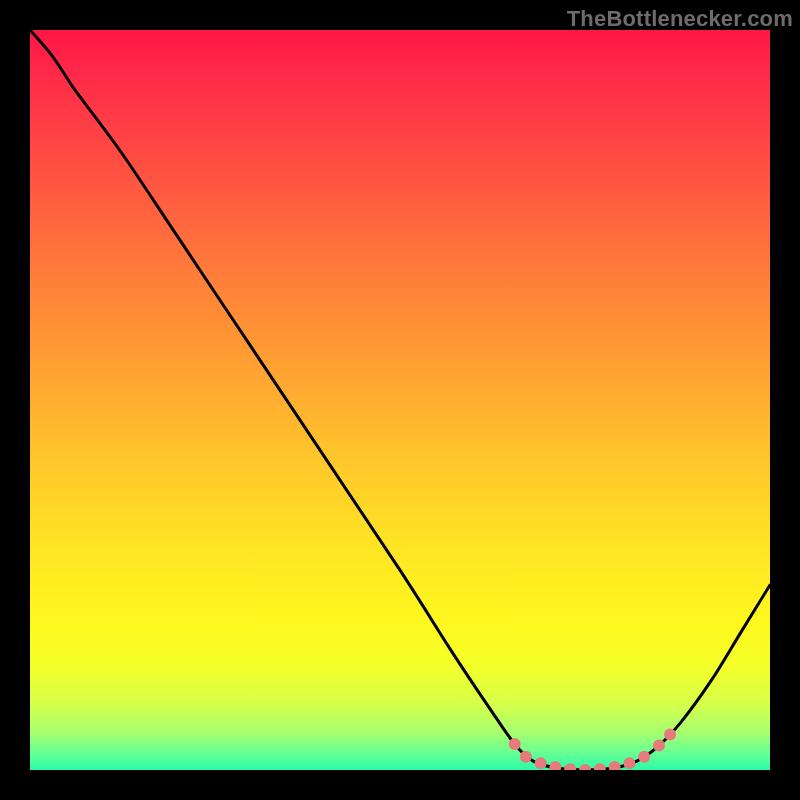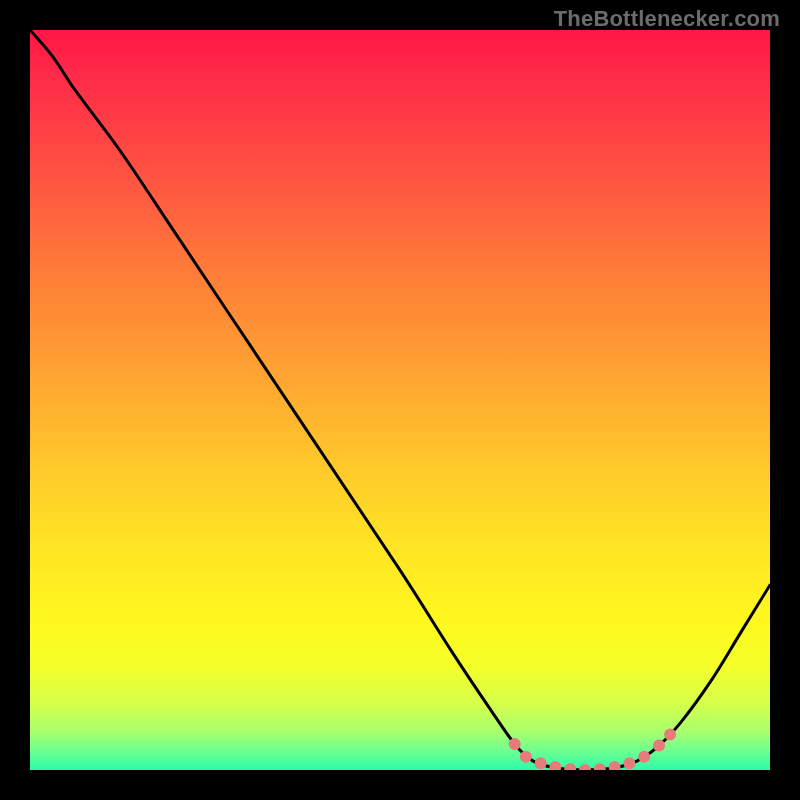--- a/index.html
+++ b/index.html
@@ -13,21 +13,21 @@
   .frame {
     position: absolute;
     top: 0;
     left: 0;
     width: 800px;
     height: 800px;
   }
   .watermark {
     position: absolute;
     top: 6px;
-    right: 20px;
+    right: 7px;
     font-family: Arial, Helvetica, sans-serif;
     font-size: 22px;
     font-weight: 600;
     color: #6c6c6c;
     letter-spacing: 0.2px;
     user-select: none;
   }
 </style>
 </head>
 <body>

